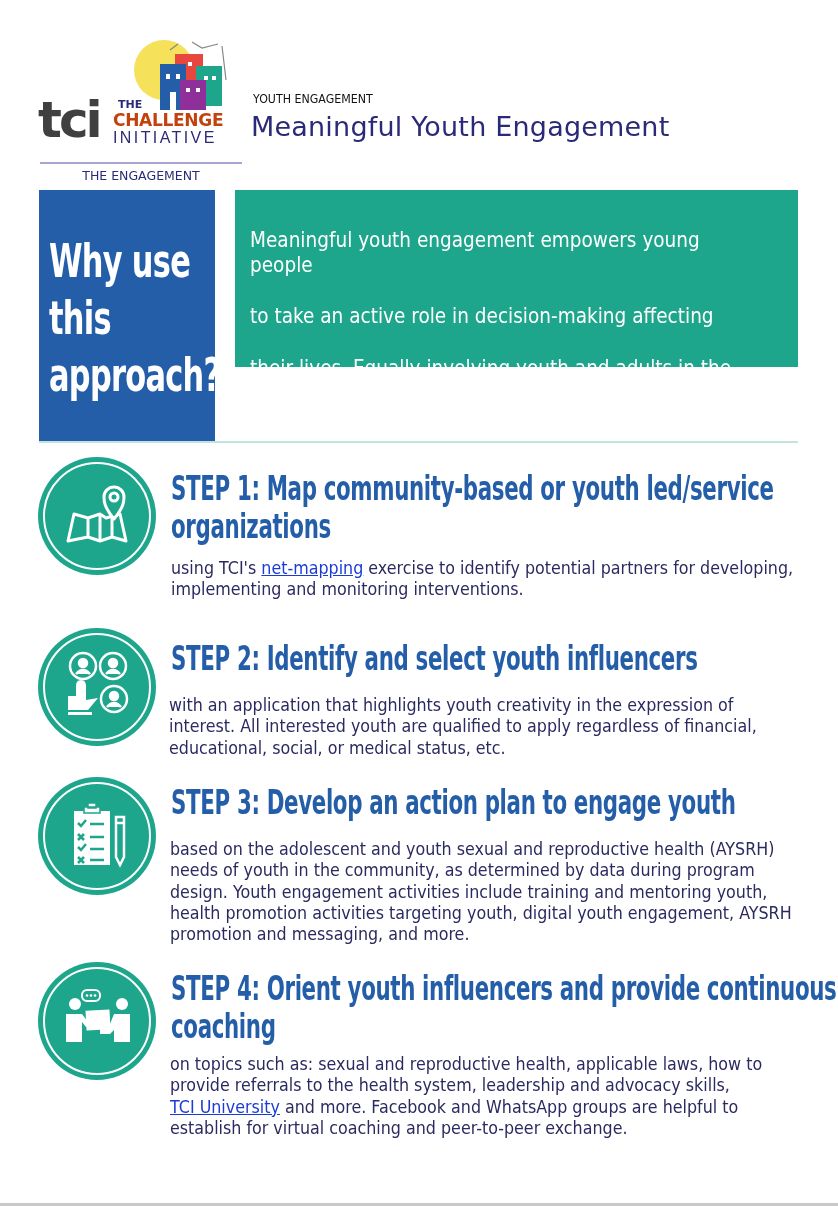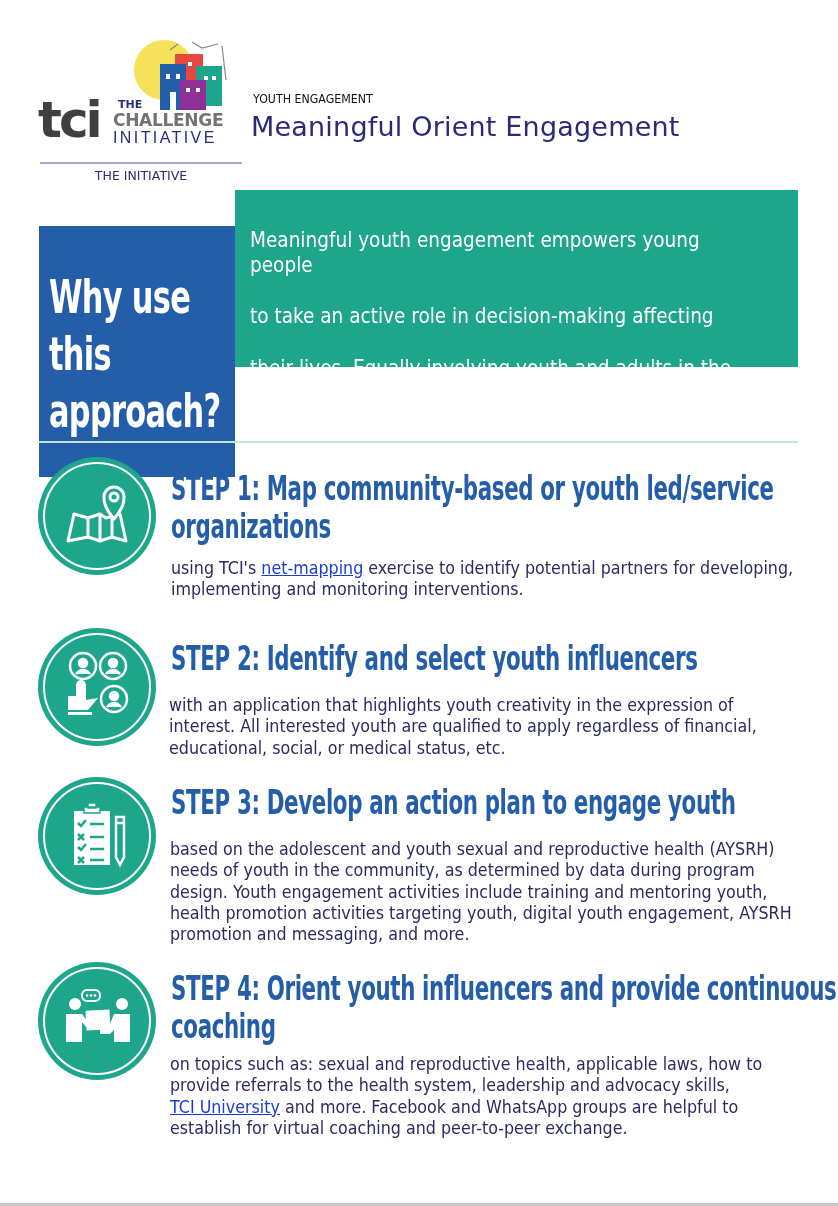--- a/index.html
+++ b/index.html
@@ -3,31 +3,31 @@
 <meta charset="utf-8">
 <style>
   html, body { margin:0; padding:0; background:#ffffff; }
   body { width:838px; height:1206px; position:relative; overflow:hidden; font-family:"Liberation Sans", sans-serif; }
   .abs { position:absolute; }
 
   
   .logo { left:38px; top:40px; width:206px; height:150px; }
   .logo-tci { position:absolute; left:0; top:55px; font-family:"DejaVu Sans", sans-serif; font-weight:bold; font-size:50px; color:#404040; letter-spacing:-3px; line-height:1; }
   .logo-the { position:absolute; left:80px; top:59px; font-family:"DejaVu Sans", sans-serif; font-weight:bold; font-size:11px; color:#2b2a78; line-height:1; }
-  .logo-challenge { position:absolute; left:75px; top:72px; font-family:"DejaVu Sans", sans-serif; font-weight:bold; font-size:17px; color:#737373; line-height:1; letter-spacing:-0.3px; }
+  .logo-challenge { position:absolute; left:75px; top:72px; font-family:"DejaVu Sans", sans-serif; font-weight:bold; font-size:17px; color:#c2410c; line-height:1; letter-spacing:-0.3px; }
   .logo-initiative { position:absolute; left:75px; top:90px; font-family:Liberation Sans, sans-serif; font-size:16px; color:#2b2a78; letter-spacing:2.4px; line-height:1; }
   .logo-rule { position:absolute; left:2px; top:122px; width:202px; height:2px; background:#a8a6d0; }
   .logo-country { position:absolute; left:0; width:206px; top:130px; text-align:center; font-family:"DejaVu Sans", sans-serif; font-size:12.5px; color:#2b2a78; line-height:1; }
   .logo-art { position:absolute; left:92px; top:0; width:110px; height:70px; }
 
   .eyebrow { left:253px; top:91px; font-family:"DejaVu Sans", sans-serif; font-size:13px; color:#111; transform:scaleX(0.85); transform-origin:left; letter-spacing:0; }
   .page-title { left:251px; top:111px; font-family:"DejaVu Sans", sans-serif; font-size:27px; color:#2b2a78; letter-spacing:0.2px; white-space:nowrap; }
 
   
-  .why-blue { left:39px; top:190px; width:196px; height:251px; background:#245ea8;margin-top:36px; }
+  .why-blue { left:39px; top:190px; width:176px; height:251px; background:#245ea8; }
   .why-heading { position:absolute; left:10px; top:42px; font-family:"DejaVu Sans Condensed","DejaVu Sans", sans-serif; font-weight:bold; font-size:47px; line-height:57px; color:#ffffff; transform:scaleX(0.72); transform-origin:left top; white-space:nowrap; letter-spacing:-1px; }
   .why-teal { left:235px; top:190px; width:563px; height:177px; background:#1ea68c; }
   .why-text { position:absolute; left:15px; top:12px; width:560px; font-family:"DejaVu Sans", sans-serif; font-size:21px; line-height:25.6px; color:#ffffff; transform:scaleX(0.88); transform-origin:left top; white-space:pre-line; }
   .why-underline { left:39px; top:441px; width:759px; height:2px; background:#bfe5dc; }
 
   
   .step-icon { width:118px; height:118px; border-radius:50%; background:#1ea68c; }
   .step-icon::after { content:""; position:absolute; left:5px; top:5px; right:5px; bottom:5px; border:2.5px solid #ffffff; border-radius:50%; }
   .step-icon svg { position:absolute; left:0; top:0; width:118px; height:118px; }
   .step-title { font-family:"DejaVu Sans Condensed","DejaVu Sans", sans-serif; font-weight:bold; font-size:33px; line-height:38px; color:#245ea8; transform:scaleX(0.72); transform-origin:left top; white-space:nowrap; letter-spacing:-0.5px; }
@@ -54,25 +54,25 @@
       <rect x="66" y="48" width="4" height="4" fill="#fff"></rect>
     <rect x="58" y="22" width="4" height="4" fill="#fff"></rect>
     <rect x="74" y="36" width="4" height="4" fill="#fff"></rect>
       <rect x="82" y="36" width="4" height="4" fill="#fff"></rect>
   </svg>
   <div class="logo-tci">tci</div>
   <div class="logo-the">THE</div>
   <div class="logo-challenge">CHALLENGE</div>
   <div class="logo-initiative">INITIATIVE</div>
   <div class="logo-rule"></div>
-  <div class="logo-country">THE INITIATIVE</div>
+  <div class="logo-country">THE ENGAGEMENT</div>
 </div>
 
 <div class="abs eyebrow">YOUTH ENGAGEMENT</div>
-<div class="abs page-title">Meaningful Orient Engagement</div>
+<div class="abs page-title">Meaningful Youth Engagement</div>
 
 <div class="abs why-blue">
   <div class="why-heading">
     <div>Why use</div>
     <div>this</div>
     <div>approach?</div>
   </div>
 </div>
 <div class="abs why-teal">
   <div class="why-text">

